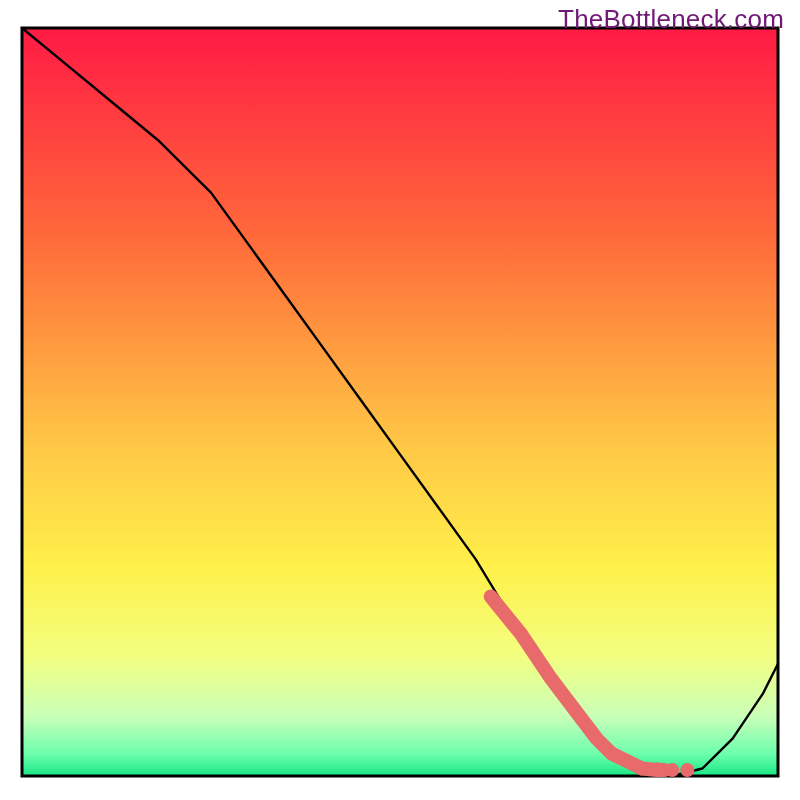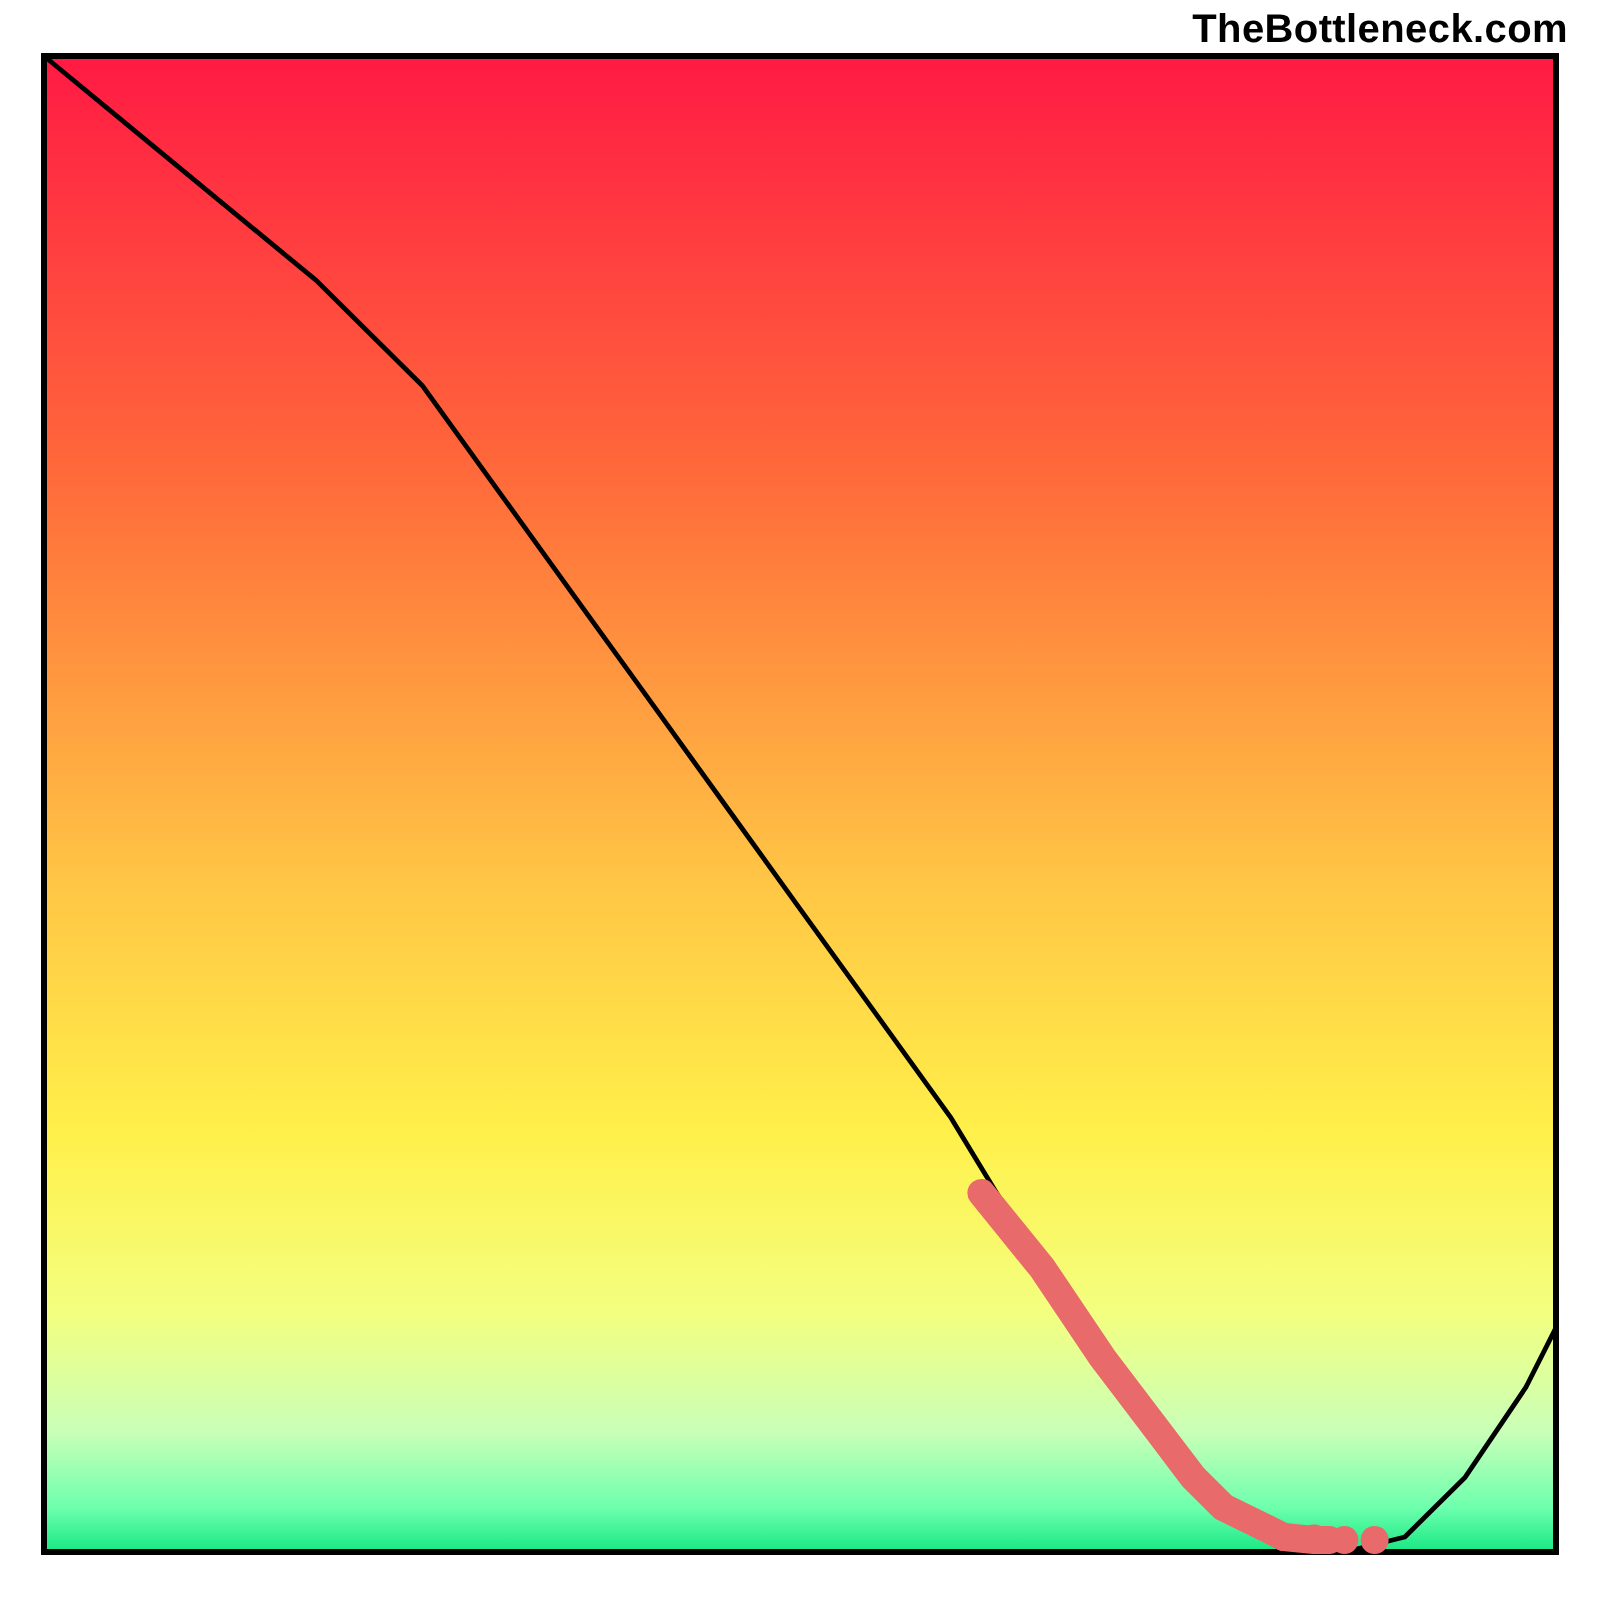--- a/index.html
+++ b/index.html
@@ -3,23 +3,23 @@
 <meta charset="utf-8">
 <style>
   * { margin: 0; padding: 0; box-sizing: border-box; }
   html, body { width: 800px; height: 800px; background: #fff; overflow: hidden; }
   .wrap { position: relative; width: 800px; height: 800px; }
   .attribution {
     position: absolute;
     top: 4px;
     right: 16px;
     font-family: Arial, Helvetica, sans-serif;
-    font-size: 20px;
-    color: #000000;
-    font-weight: 700;
+    font-size: 26px;
+    color: #701a75;
+    font-weight: 400;
     letter-spacing: 0.2px;
   }
   svg { display: block; }
 </style>
 </head>
 <body>
 <div class="wrap">
 
 <svg width="800" height="800" viewBox="0 0 800 800">
   <defs>

